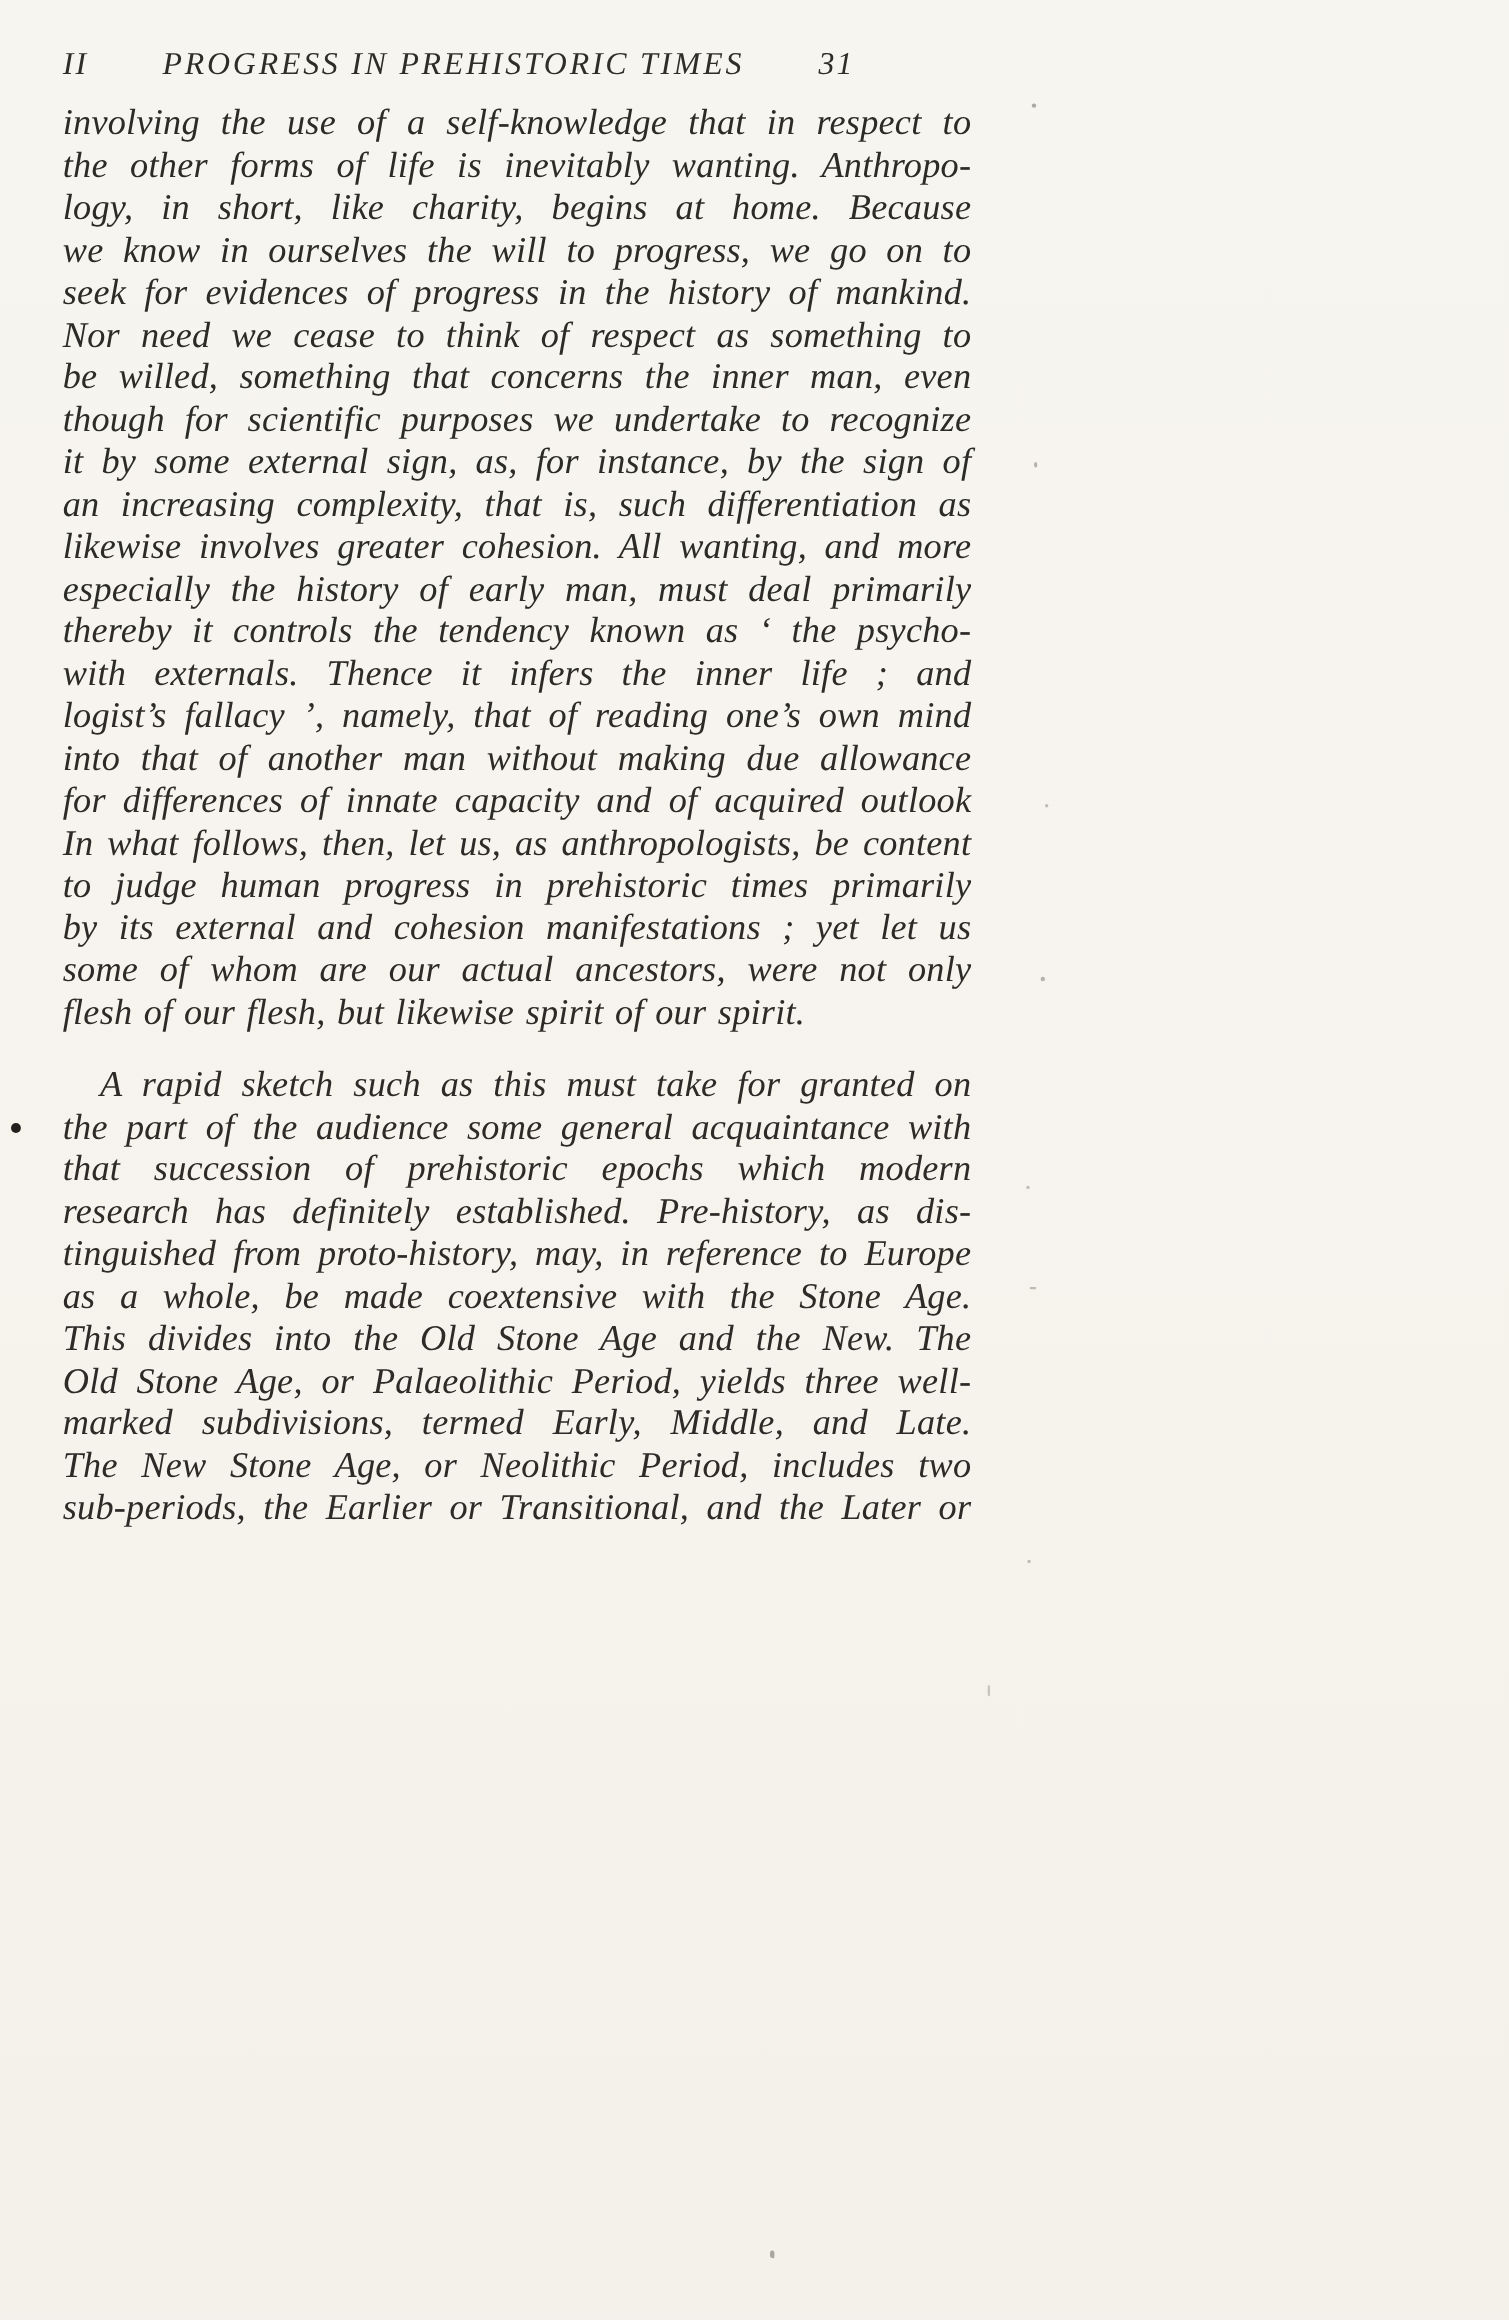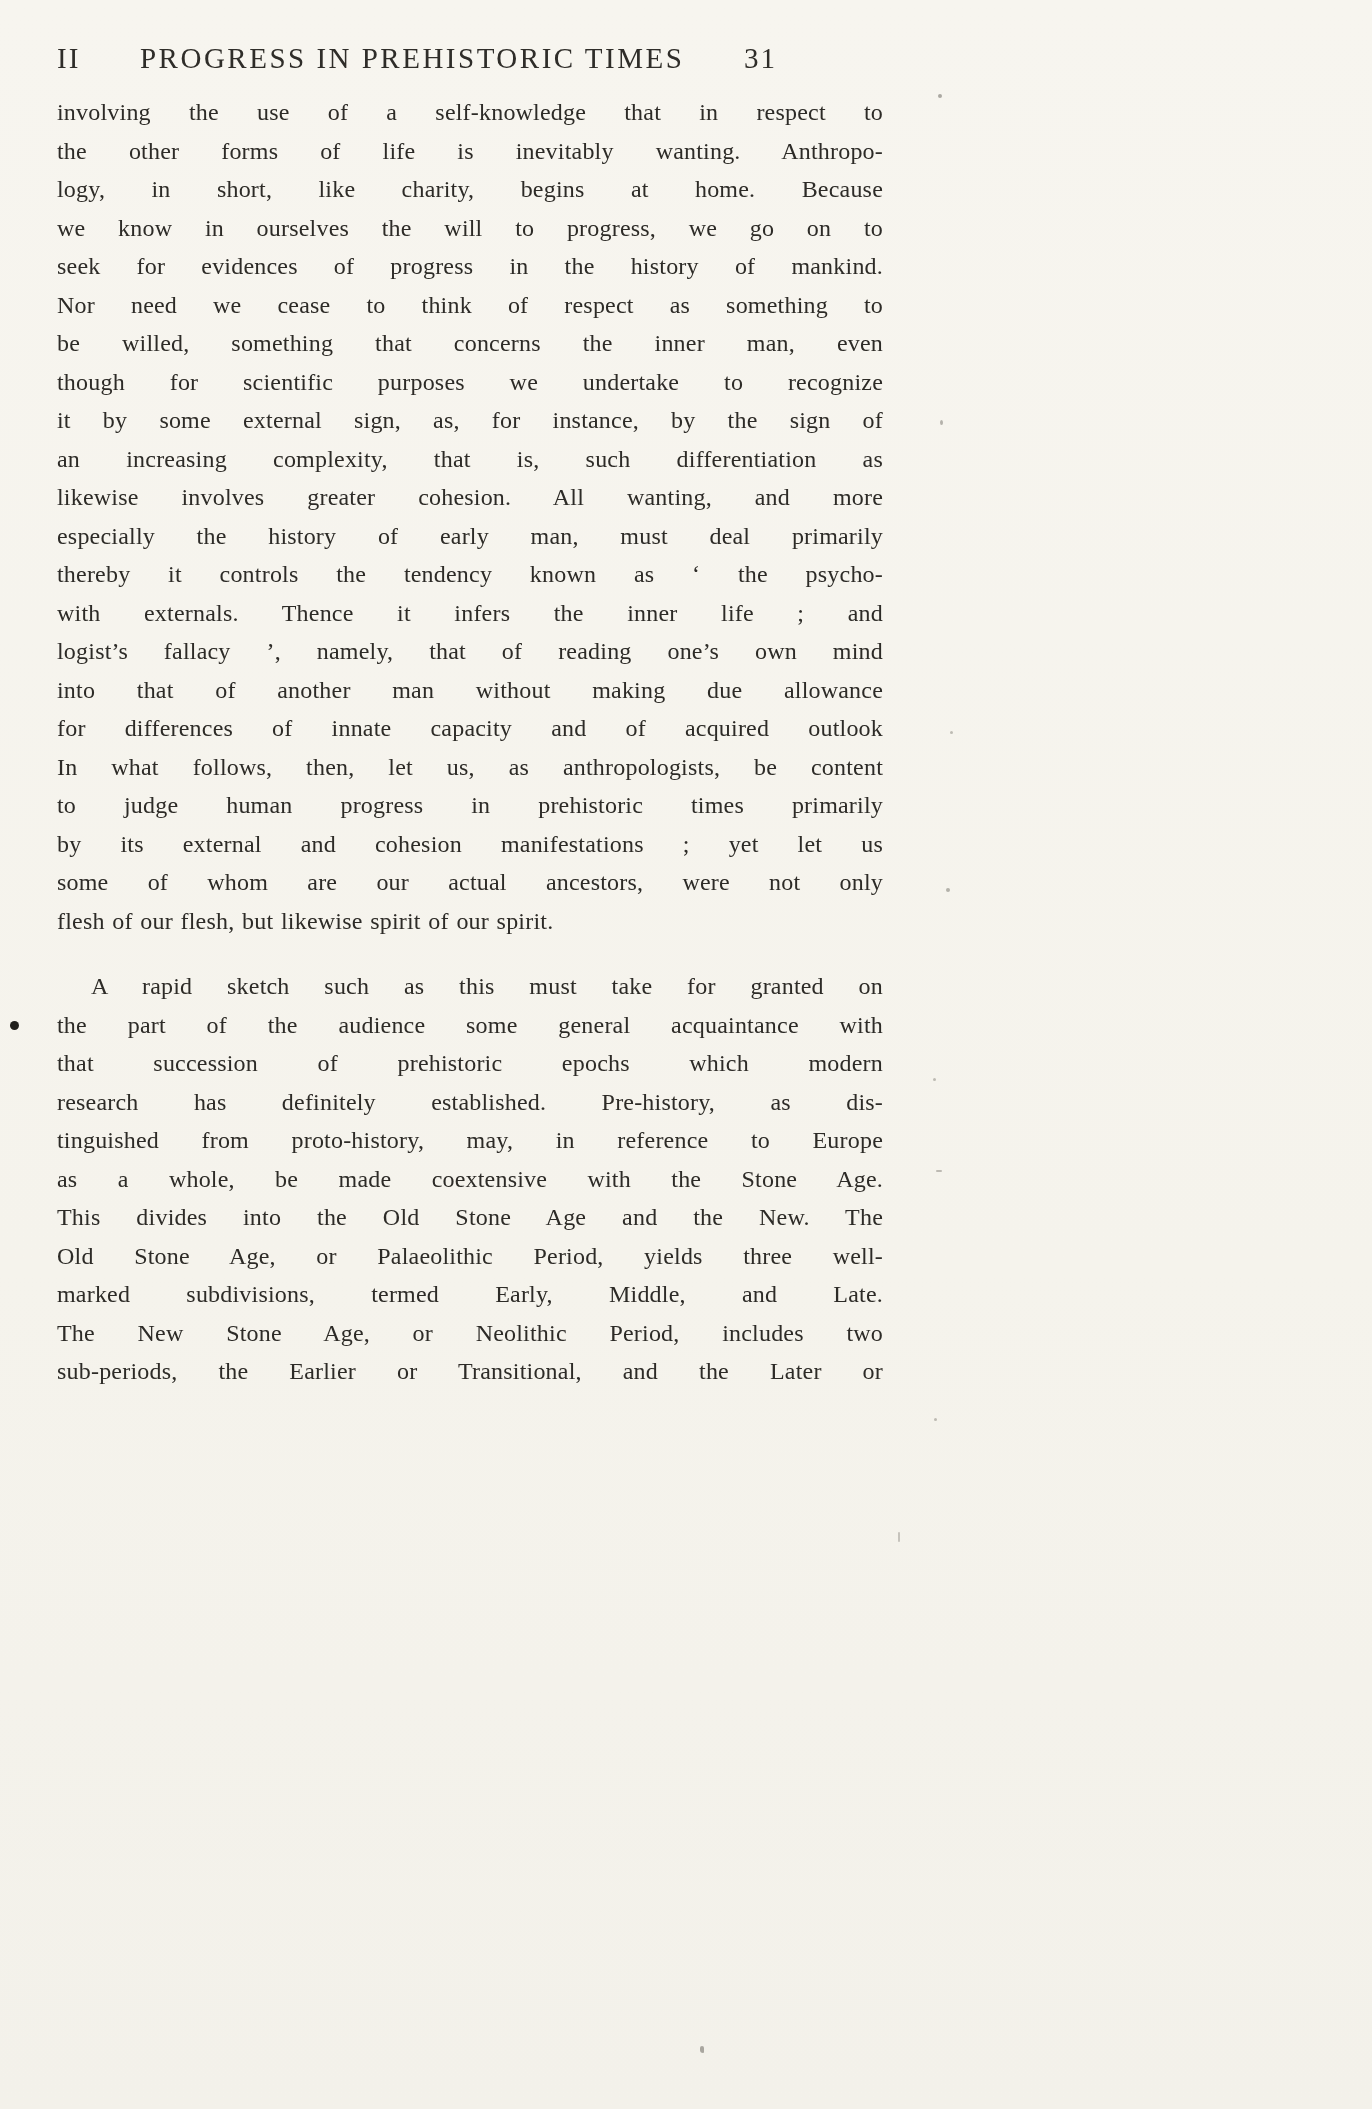--- a/index.html
+++ b/index.html
@@ -1,15 +1,15 @@
 <!DOCTYPE html>
 <html><head>
 <meta charset="utf-8">
 <style>
-  * { margin: 0; padding: 0; box-sizing: border-box; }
+  * { margin: 0; padding: 0; box-sizing: border-box; font-style: italic; }
   html, body { width: 1372px; height: 2109px; }
   body {
     position: relative;
     overflow: hidden;
     background: linear-gradient(180deg, #f7f5ef 0%, #f5f3ec 60%, #f3f1ea 100%);
     font-family: "Liberation Serif", "DejaVu Serif", serif;
     color: #2d2b27;
   }
   .text-column {
     position: absolute;
@@ -22,21 +22,21 @@
     justify-content: space-between;
     align-items: baseline;
     font-size: 29px;
     letter-spacing: 2px;
     padding-right: 106px;
     color: #2f2d29;
   }
   .page-header .running-title { letter-spacing: 2.5px; }
   .paragraph {
     margin-top: 18px;
-    font-size: 24px;
+    font-size: 33px;
     line-height: 38.5px;
     word-spacing: 0.06em;
     letter-spacing: 0.2px;
   }
   .para2 { margin-top: 27px; }
   .line {
     text-align: justify;
     text-align-last: justify;
   }
   .line.flush { text-align-last: left; }

